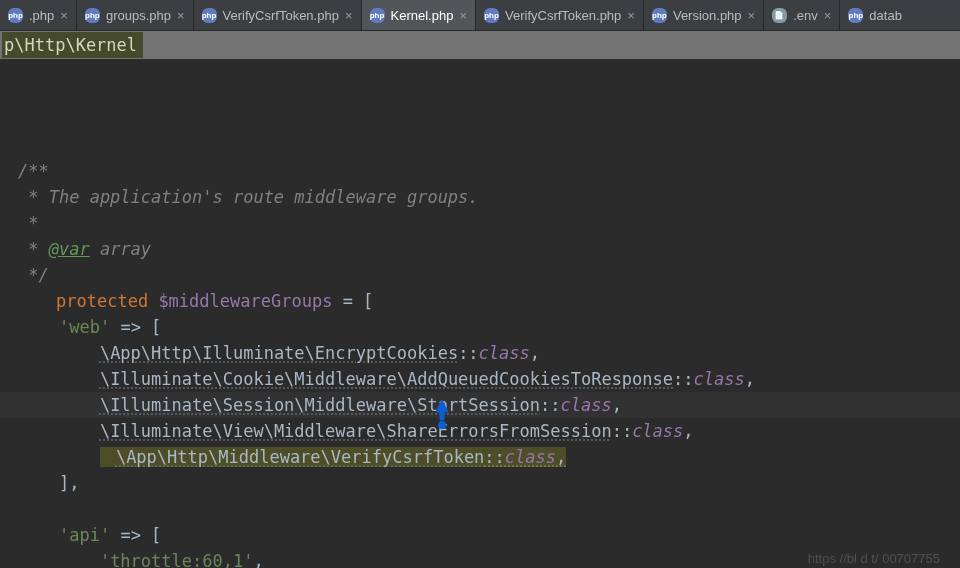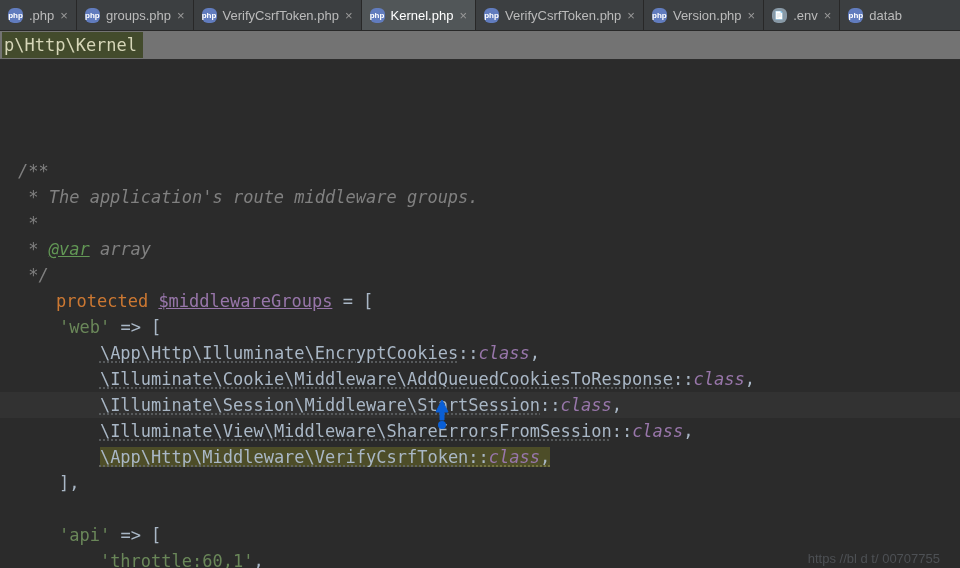--- a/index.html
+++ b/index.html
@@ -73,36 +73,37 @@
   .editor {
     position: relative;
     padding: 20px 0 0 18px;
     line-height: 26px;
     white-space: pre;
     letter-spacing: 0px;
   }
   .comment { color: #808080; font-style: italic; }
   .doctag { color: #629755; text-decoration: underline; }
   .kw { color: #cc7832; margin-left: 38px; }
-  .var { color: #9876aa; text-decoration: underline; }
+  .var { color: #9876aa; }
   .op { color: #a9b7c6; }
   .str { color: #6a8759; }
   .classref { color: #a9b7c6; text-decoration: underline dotted #5e6264; text-underline-offset: 3px; }
   .classkw { color: #9876aa; font-style: italic; }
   .hlrow {
     position: absolute;
     left: 0; right: 0;
     height: 26px;
     background: #323232;
     z-index: 0;
   }
   .hltext {
     background: #4d4d28;
     text-decoration: underline dotted #7a7a4a;
     text-underline-offset: 3px;
+    padding-left: 16px;
   }
   .codeinner { position: relative; z-index: 1; }
   .cursorarrow {
     position: absolute;
     width: 20px;
     height: 32px;
     z-index: 5;
     pointer-events: none;
   }
   .footer-url {

